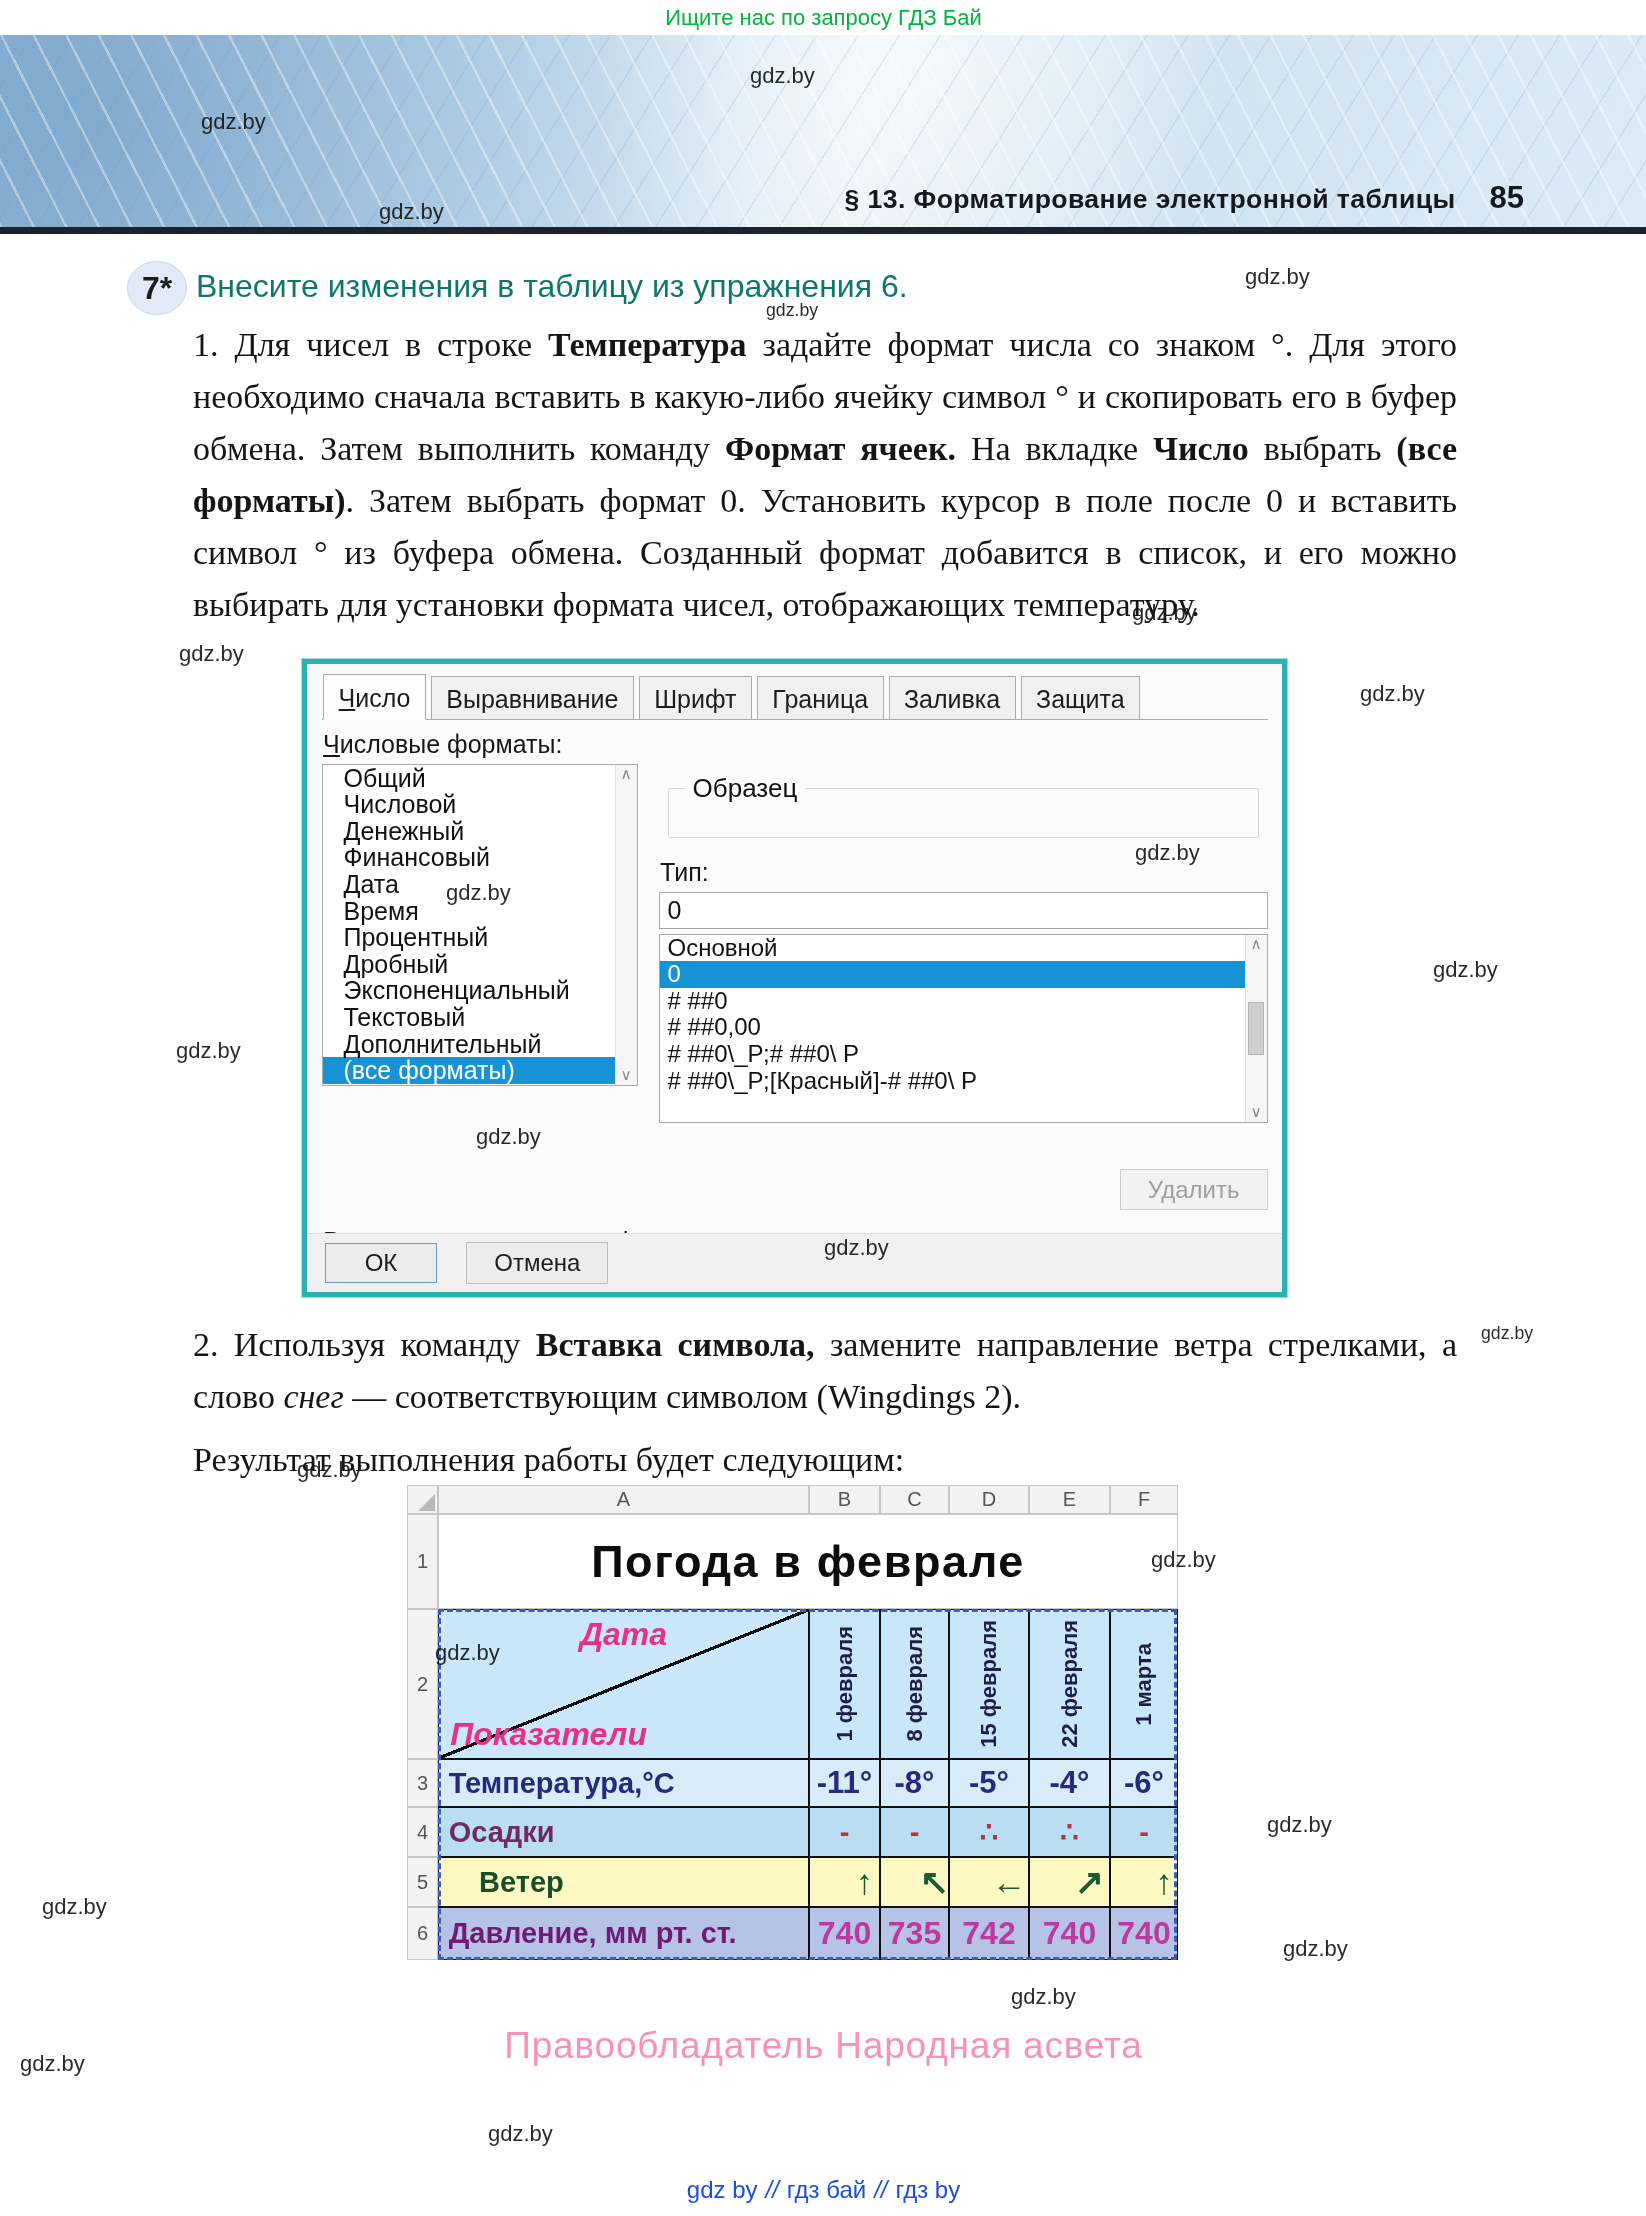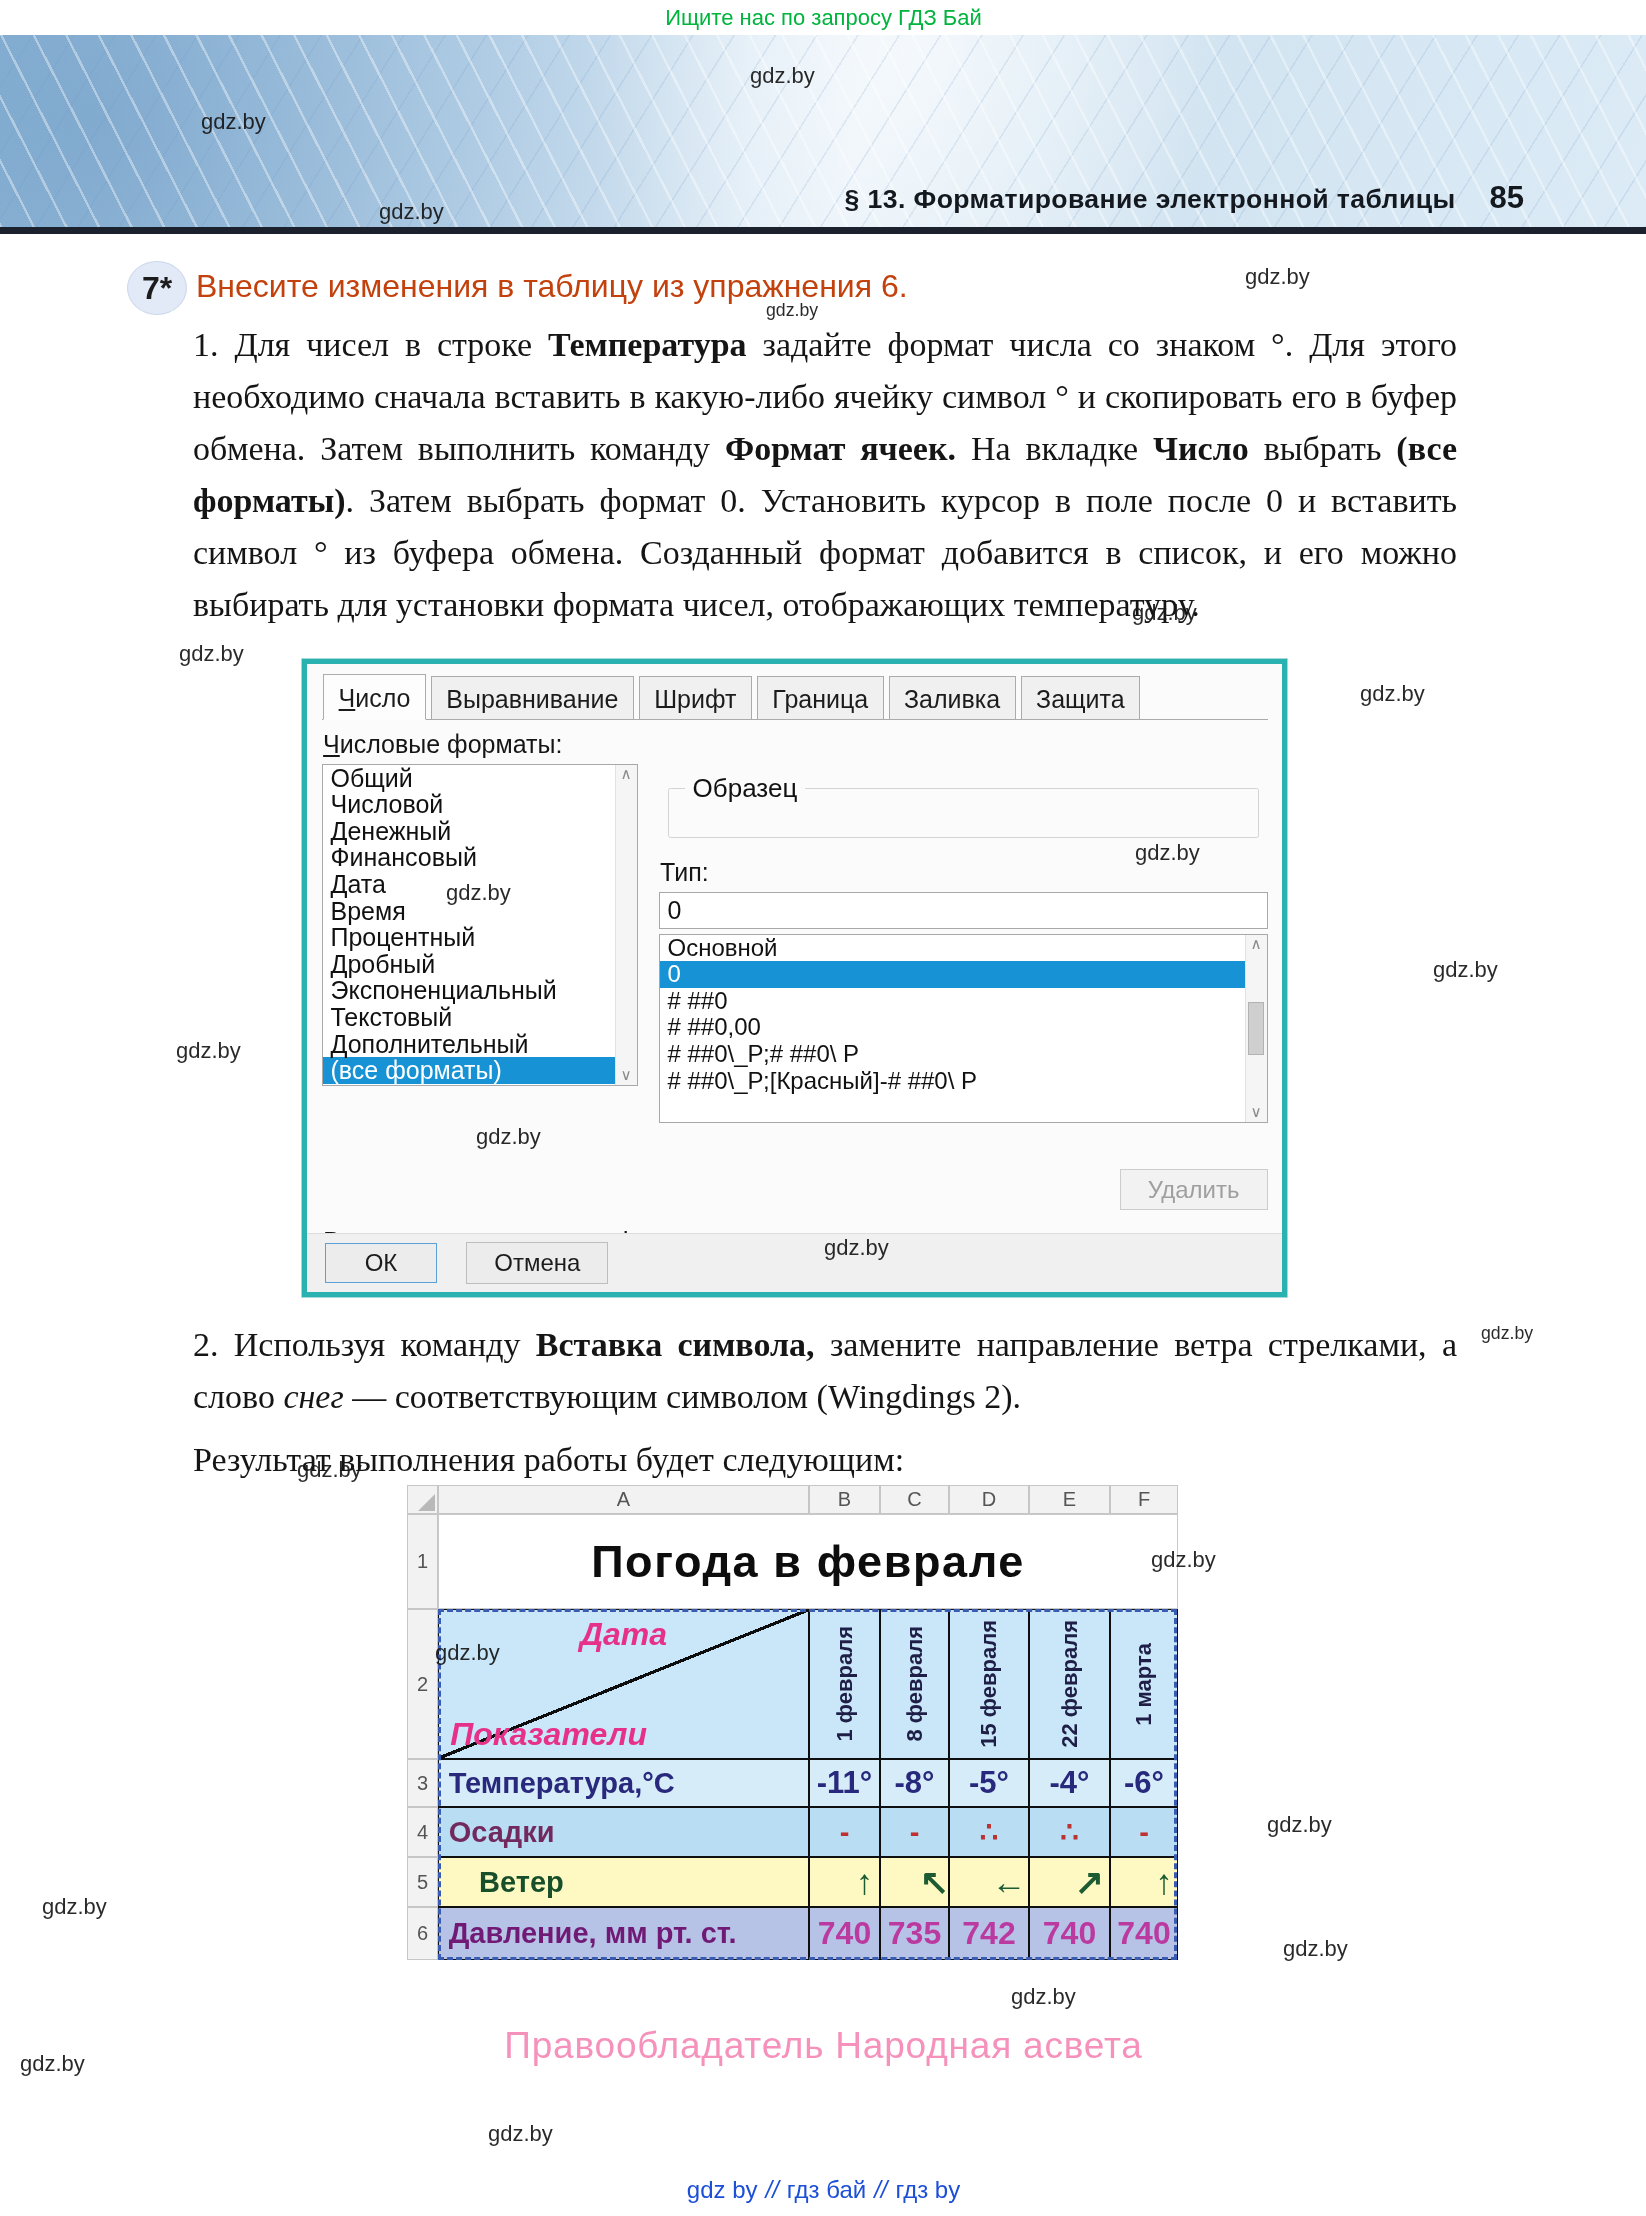--- a/index.html
+++ b/index.html
@@ -22,21 +22,21 @@
   .banner-header{position:absolute;right:123px;bottom:11.3px;display:flex;align-items:baseline;gap:34px;
     font-family:"Liberation Sans",sans-serif;color:#14181f;}
   .section-title{font-size:26.6px;font-weight:600;letter-spacing:0.4px;}
   .page-number{font-size:31px;font-weight:800;}
 
   
   .badge{position:absolute;left:127px;top:261px;width:58px;height:52px;border-radius:50%;
     background:#e2e9f7;border:0.8px solid #ccd7ec;display:flex;align-items:center;justify-content:center;
     font-family:"Liberation Sans",sans-serif;font-size:32px;font-weight:800;color:#1c1c1c;}
   .intro{position:absolute;left:196px;top:268px;width:1048px;
-    font-family:"Liberation Sans",sans-serif;font-size:32px;color:#c2410c;}
+    font-family:"Liberation Sans",sans-serif;font-size:32px;color:#0f766e;}
 
   .para{position:absolute;left:193px;width:1264px;font-size:34px;line-height:52px;text-align:justify;}
   .para1{top:319px;}
   .para2{top:1319px;}
   .result-line{position:absolute;left:193px;top:1441px;font-size:34px;}
   .b{font-weight:700;}
   .i{font-style:italic;}
 
   
   .dialog{position:absolute;left:302px;top:659px;width:985px;height:638px;box-sizing:border-box;
@@ -50,21 +50,21 @@
   .dlg-body{flex:1;padding:9.7px 14.5px 0 14.5px;overflow:hidden;}
   .tabs{display:flex;gap:4.8px;align-items:flex-end;border-bottom:0.8px solid #ababab;padding-left:1.6px;}
   .tab{display:inline-block;padding:7.3px 14.5px 5.6px 14.5px;font-size:25px;color:#1c1c1c;background:#f0f0f0;
     border:0.8px solid #ababab;border-bottom:none;cursor:pointer;}
   .tab.active{background:#fdfdfd;position:relative;top:0.8px;padding-top:8.9px;border-bottom:0.8px solid #fdfdfd;}
   .ulf::first-letter{text-decoration:underline;}
   .formats-label{display:inline-block;margin:9.7px 0 4.8px 1.6px;font-size:25px;}
   .dlg-columns{display:flex;gap:21px;align-items:flex-start;}
   .cat-list{position:relative;width:316px;height:322px;border:0.8px solid #a8a8a8;background:#ffffff;
     box-sizing:border-box;overflow:hidden;}
-  .cat-item{font-size:25px;line-height:26.6px;padding-left:8px;white-space:nowrap;cursor:pointer;color:#111;}
+  .cat-item{font-size:25px;line-height:26.6px;padding-left:21px;white-space:nowrap;cursor:pointer;color:#111;}
   .cat-item.sel{background:#1793d5;color:#ffffff;width:284px;}
   .sb{position:absolute;right:0;top:0;bottom:0;width:22px;background:#f5f5f5;border-left:0.8px solid #e2e2e2;
     display:flex;flex-direction:column;align-items:center;justify-content:space-between;padding:1.6px 0;box-sizing:border-box;}
   .sb span{font-size:15.3px;color:#8a8a8a;line-height:16px;cursor:pointer;}
   .sb .thumb{width:15.3px;height:53px;background:#cfcfcf;border:0.8px solid #b2b2b2;box-sizing:border-box;}
   .right-col{flex:1;display:flex;flex-direction:column;}
   .sample{border:0.8px solid #d4d4d4;border-radius:2.4px;height:63px;margin:9px;padding:0 11.3px;}
   .sample legend{font-size:26px;padding:0 8px;margin-left:4.8px;color:#111;}
   .type-label{font-size:25px;margin:11.3px 0 4.8px 1.6px;}
   .type-input{height:35px;border:0.8px solid #a8a8a8;background:#ffffff;display:flex;align-items:center;

